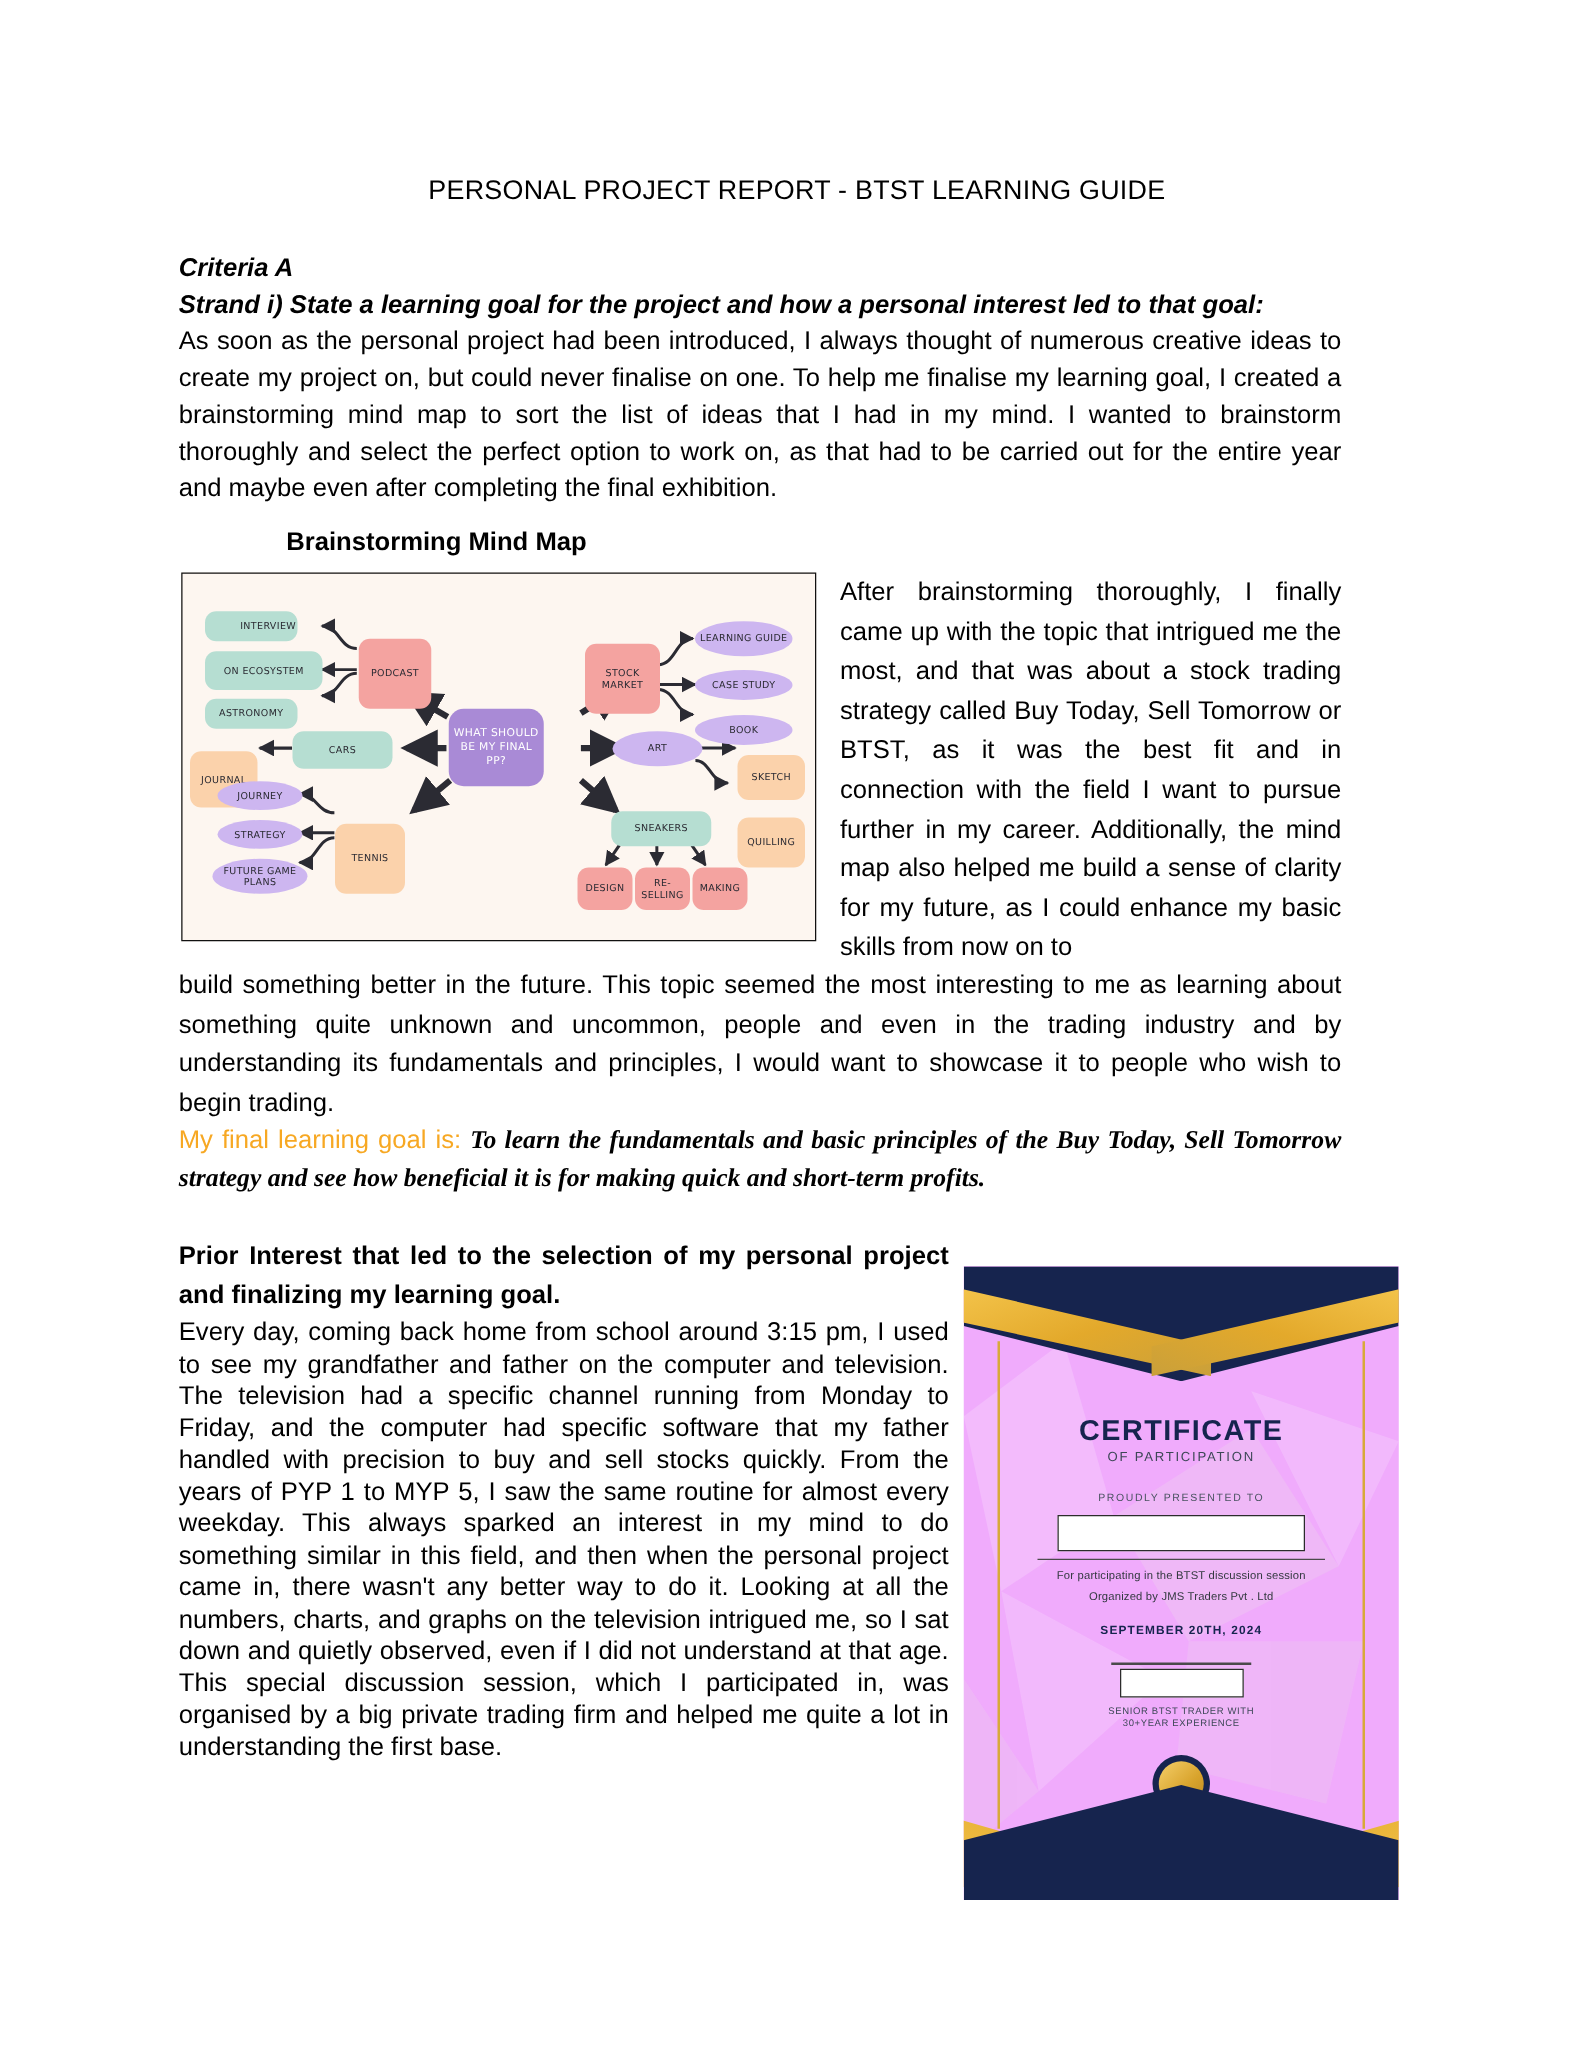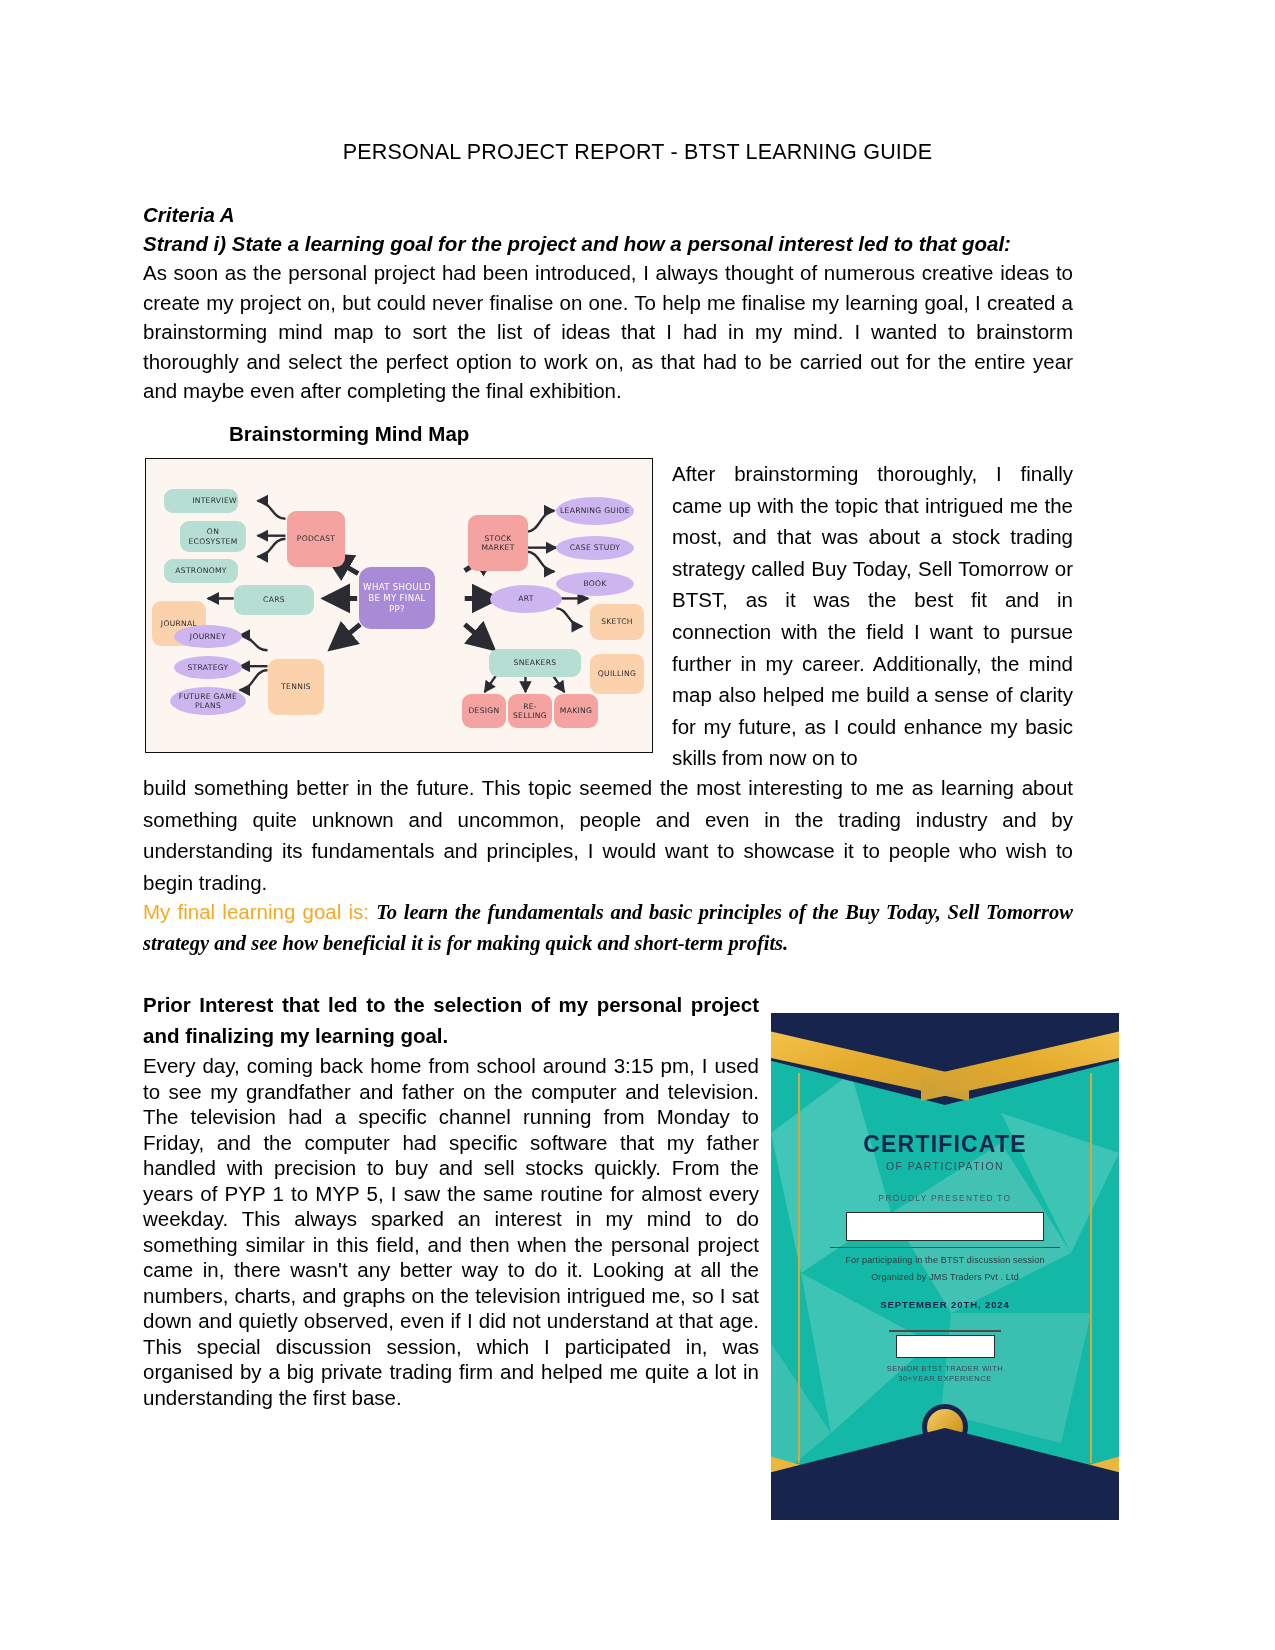--- a/index.html
+++ b/index.html
@@ -148,21 +148,21 @@
     text-align: justify;
     text-align-last: left;
   }
   
   .cert {
     position: absolute;
     left: 771px;
     top: 1013px;
     width: 348px;
     height: 507px;
-    background: #14b8a6;
+    background: #f0abfc;
     overflow: hidden;
   }
   .cert-navy-top {
     position: absolute;
     top: 0; left: 0; width: 348px; height: 92px;
     background: #16244e;
     clip-path: polygon(0 0, 100% 0, 100% 52%, 50% 100%, 0 52%);
   }
   .cert-gold-topL {
     position: absolute;
@@ -340,21 +340,21 @@
 
       <path d="M414,140 L444,140" stroke="#2b2b33" stroke-width="2.4" fill="none" marker-end="url(#ahb)"></path>
       <path d="M412,150 C424,150 424,168 438,168" stroke="#2b2b33" stroke-width="2.4" fill="none" marker-end="url(#ahb)"></path>
 
       <path d="M353,215 L340,234" stroke="#2b2b33" stroke-width="2.4" fill="none" marker-end="url(#ahb)"></path>
       <path d="M381,215 L381,234" stroke="#2b2b33" stroke-width="2.4" fill="none" marker-end="url(#ahb)"></path>
       <path d="M407,215 L420,234" stroke="#2b2b33" stroke-width="2.4" fill="none" marker-end="url(#ahb)"></path>
     </svg>
 
     <div class="node rr green" style="left:18px; top:30px; width:74px; height:24px;padding-left:28px;">INTERVIEW</div>
-    <div class="node rr green" style="left:34px; top:62px; width:66px; height:31px;">ON ECOSYSTEM</div>
+    <div class="node rr green" style="left:18px; top:62px; width:94px; height:31px;">ON ECOSYSTEM</div>
     <div class="node rr green" style="left:18px; top:100px; width:74px; height:24px;">ASTRONOMY</div>
     <div class="node rr pink" style="left:141px; top:52px; width:58px; height:56px;">PODCAST</div>
 
     <div class="node rr peach" style="left:6px; top:122px; width:54px; height:45px;">JOURNAL</div>
     <div class="node rr green" style="left:88px; top:126px; width:80px; height:30px;">CARS</div>
 
     <div class="node ell purple" style="left:28px; top:166px; width:68px; height:23px;">JOURNEY</div>
     <div class="node ell purple" style="left:28px; top:197px; width:68px; height:23px;">STRATEGY</div>
     <div class="node ell purple" style="left:24px; top:228px; width:76px; height:28px;">FUTURE GAME PLANS</div>
     <div class="node rr peach" style="left:122px; top:180px; width:56px; height:56px;">TENNIS</div>
@@ -363,21 +363,21 @@
 
     <div class="node rr pink" style="left:322px; top:56px; width:60px; height:56px;">STOCK MARKET</div>
     <div class="node ell purple" style="left:410px; top:38px; width:78px; height:28px;">LEARNING GUIDE</div>
     <div class="node ell purple" style="left:410px; top:77px; width:78px; height:24px;">CASE STUDY</div>
     <div class="node ell purple" style="left:410px; top:113px; width:78px; height:24px;">BOOK</div>
 
     <div class="node ell purple" style="left:344px; top:126px; width:72px; height:28px;">ART</div>
     <div class="node rr peach" style="left:444px; top:125px; width:54px; height:36px;">SKETCH</div>
     <div class="node rr peach" style="left:444px; top:175px; width:54px; height:40px;">QUILLING</div>
 
-    <div class="node rr green" style="left:343px; top:190px; width:92px; height:28px;">SNEAKERS</div>
+    <div class="node rr green" style="left:343px; top:190px; width:80px; height:28px;">SNEAKERS</div>
     <div class="node rr pink" style="left:316px; top:235px; width:44px; height:34px;">DESIGN</div>
     <div class="node rr pink" style="left:362px; top:235px; width:44px; height:34px;">RE-SELLING</div>
     <div class="node rr pink" style="left:408px; top:235px; width:44px; height:34px;">MAKING</div>
   </div>
 
   <div class="right-col">After brainstorming thoroughly, I finally came up with the topic that intrigued me the most, and that was about a stock trading strategy called Buy Today, Sell Tomorrow or BTST, as it was the best fit and in connection with the field I want to pursue further in my career. Additionally, the mind map also helped me build a sense of clarity for my future, as I could enhance my basic skills from now on to</div>
 
   <div class="flow-after">build something better in the future. This topic seemed the most interesting to me as learning about something quite unknown and uncommon, people and even in the trading industry and by understanding its fundamentals and principles, I would want to showcase it to people who wish to begin trading.</div>
 
   <div class="goal-block"><span class="goal-lead">My final learning goal is: </span><span class="goal-bold">To learn the fundamentals and basic principles of the Buy Today, Sell Tomorrow strategy and see how beneficial it is for making quick and short-term profits.</span></div>

